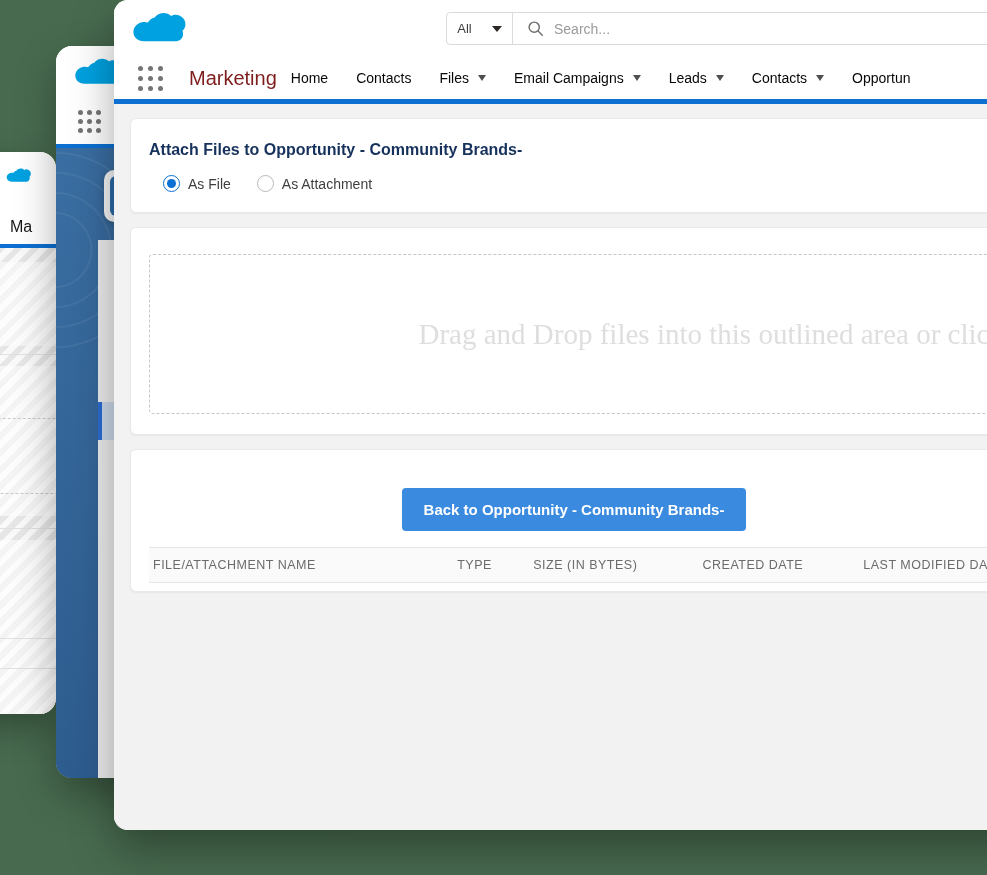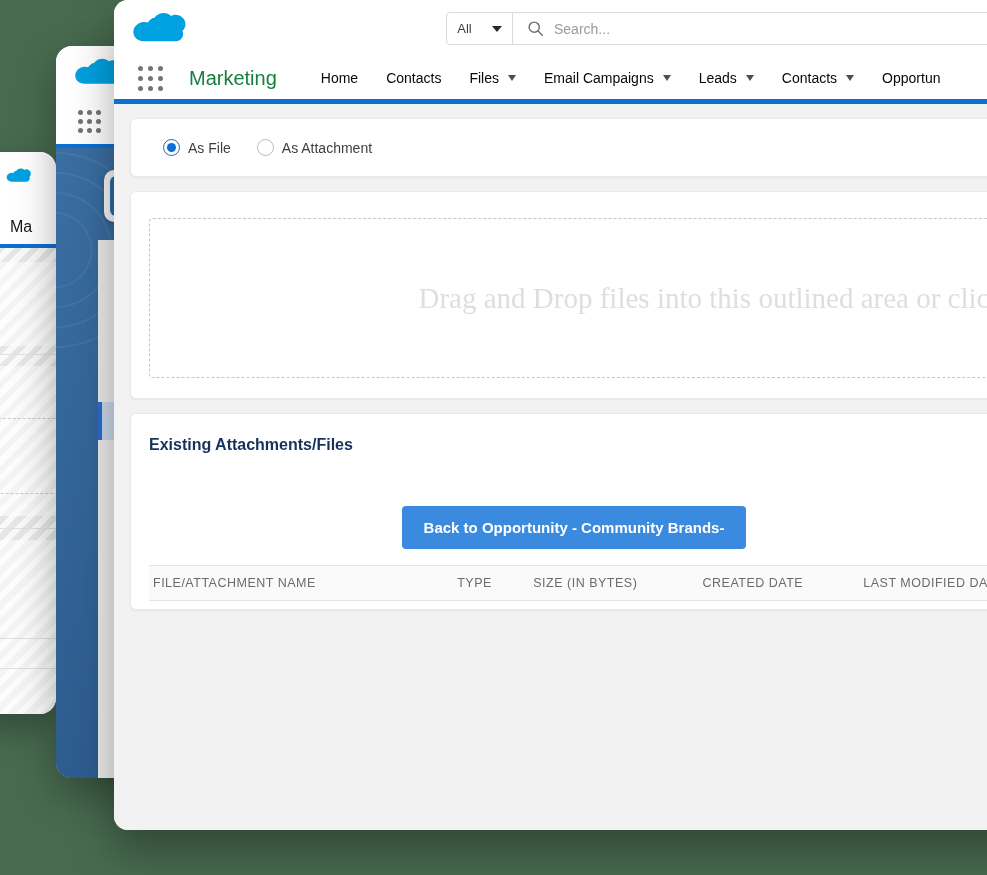--- a/index.html
+++ b/index.html
@@ -147,21 +147,21 @@
     font-family:"Liberation Sans", sans-serif; background:transparent; flex:1;
   }
   .sf-search-inp::placeholder { color:#9a9a9a; }
 
   .sf-navbar {
     height: 42px; background:#fff; display:flex; align-items:center;
     padding-left: 24px; gap: 0;
   }
   .waffle { display:grid; grid-template-columns:repeat(3,5px); gap:5px; cursor:pointer;}
   .waffle i { width:5px; height:5px; background:#747474; border-radius:50%; display:block;}
-  .app-name { font-size:20px; color:#15803d; margin-left:26px; margin-right:30px; white-space:nowrap;}
+  .app-name { font-size:20px; color:#7f1d1d; margin-left:26px; white-space:nowrap;}
   .nav-item {
     display:flex; align-items:center; gap:9px;
     font-size:14px; color:#080707; padding:0 14px; white-space:nowrap; cursor:pointer;
   }
   .chev { width:0;height:0;border-left:4.5px solid transparent;border-right:4.5px solid transparent;border-top:6px solid #514f4d;}
   .sf-accent { height:5px; background:#0c6fd1; }
 
   .sf-content { background:#f3f2f2; padding: 14px 16px; height: calc(100% - 104px); overflow:hidden;}
   .card {
     background:#fff; border:1px solid #e9e9e9; border-radius:6px;
@@ -194,21 +194,20 @@
     padding-left: 260px;
     text-align: center;
   }
 
   .btn-row { display:flex; justify-content:center; margin: 18px 0 16px; }
   .btn-primary {
     background:#3a8adf; color:#fff; border:none; border-radius:4px;
     font-family:"Liberation Sans", sans-serif;
     font-size:15px; font-weight:bold; padding: 13px 22px; cursor:pointer;
     white-space:nowrap;
-    margin-top:32px;
   }
   table { width:100%; border-collapse:collapse; }
   thead th {
     text-align:left; font-size:12.5px; font-weight:normal;
     letter-spacing:.5px; color:#6b6b6b; text-transform:uppercase;
     padding: 10px 4px; border-top:1px solid #e5e5e5; border-bottom:1px solid #e5e5e5;
     background:#fafafa; white-space:nowrap;
   }
 </style>
 </head>
@@ -380,36 +379,36 @@
     <div class="nav-item">
       <span>Opportun</span>
     </div>
   </div>
 
   <div class="sf-accent"></div>
 
   <div class="sf-content">
 
     <div class="card">
+      <div class="card-title">Attach Files to Opportunity - Community Brands-</div>
       <div class="radio-row">
         <span class="radio on"></span>
         <span class="radio-label">As File</span>
         <span class="radio"></span>
         <span class="radio-label">As Attachment</span>
       </div>
     </div>
 
     <div class="card">
       <div class="dropzone">
         <div class="dropzone-text">Drag and Drop files into this outlined area or clic</div>
       </div>
     </div>
 
     <div class="card" style="padding-bottom:8px;">
-      <div class="card-title" style="margin-bottom:6px;">Existing Attachments/Files</div>
       <div class="btn-row">
         <button class="btn-primary">Back to Opportunity - Community Brands-</button>
       </div>
       <table>
         <thead>
           <tr>
             <th style="width:36%;">FILE/ATTACHMENT NAME</th>
             <th style="width:9%;">TYPE</th>
             <th style="width:20%;">SIZE (IN BYTES)</th>
             <th style="width:19%;">CREATED DATE</th>

